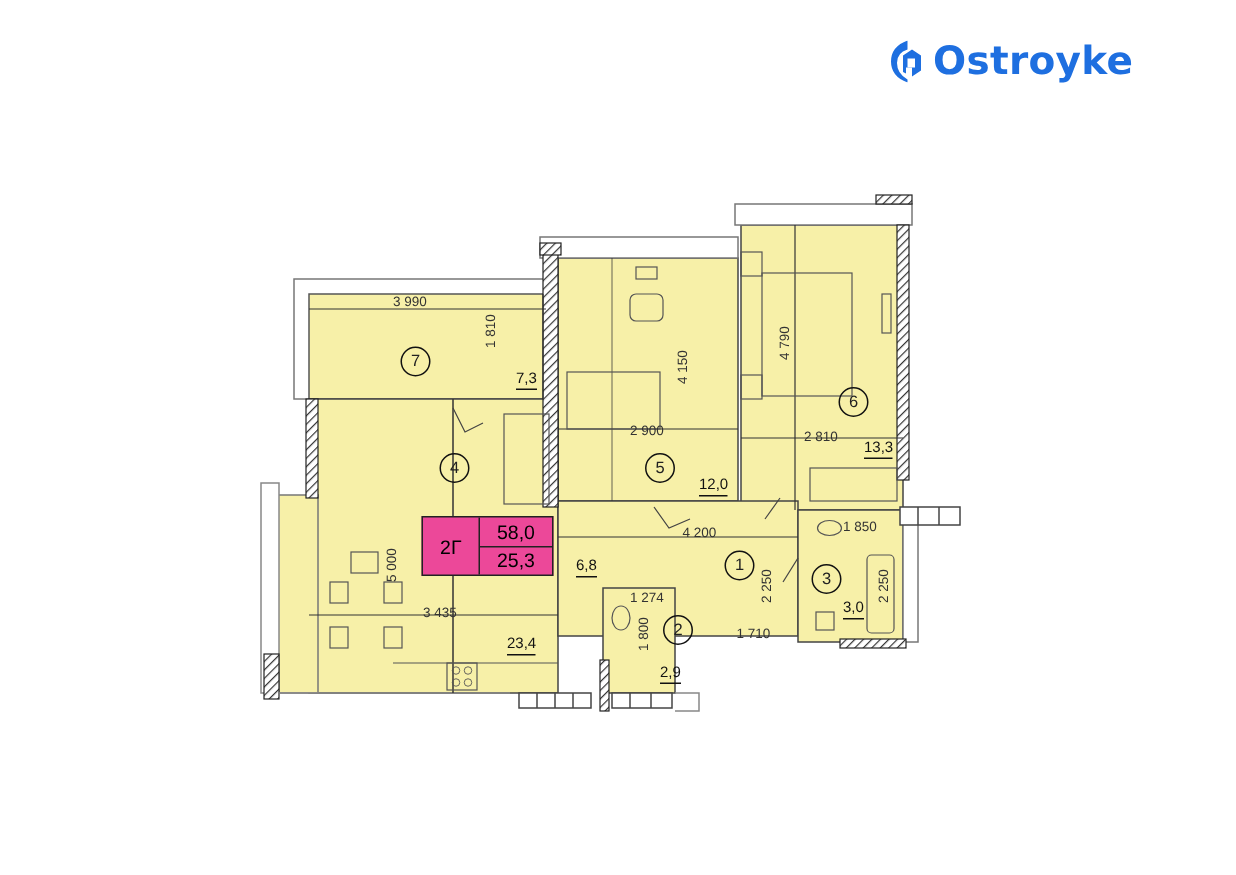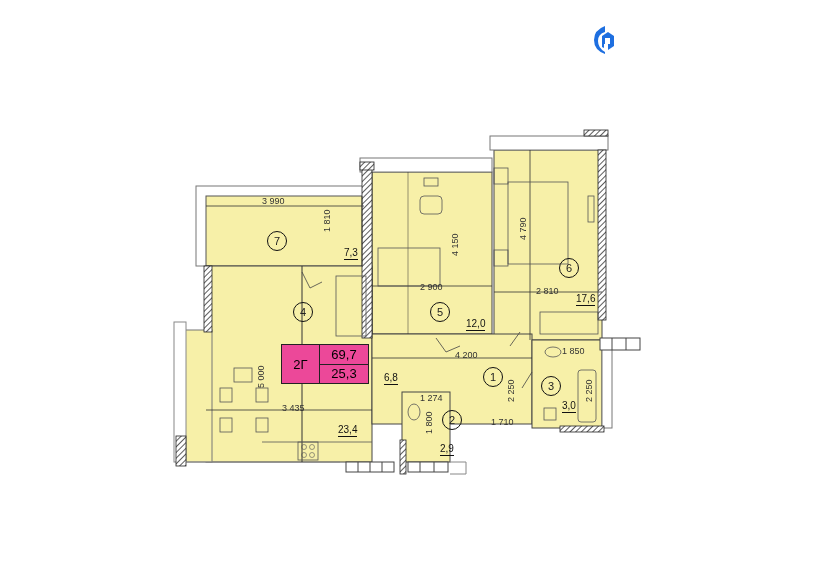--- a/index.html
+++ b/index.html
@@ -21,20 +21,21 @@
 </style>
 </head>
 <body>
 
 <div class="logo">
   <svg class="logo-mark" viewBox="0 0 22 28">
     <path d="M11 0 L11 6 Q4 8 4 15 Q4 22 11 26 L11 28 Q0 24 0 14 Q0 4 11 0 Z" fill="#1e6fe0"></path>
     <path d="M8 10 L14 6 L20 10 L20 20 L14 24 L14 18 L10 18 L10 22 L8 21 Z" fill="#1e6fe0"></path>
     <rect x="11" y="12" width="5" height="6" fill="#ffffff"></rect>
   </svg>
+  <span class="logo-text">Ostroyke</span>
 </div>
 
 <svg class="plan" width="824" height="583" viewBox="0 0 824 583">
   <defs>
     <pattern id="hatch" width="4" height="4" patternUnits="userSpaceOnUse" patternTransform="rotate(45)">
       <rect width="4" height="4" fill="#ffffff"></rect>
       <line x1="0" y1="0" x2="0" y2="4" stroke="#333" stroke-width="1.6"></line>
     </pattern>
   </defs>
 
@@ -132,21 +133,21 @@
 <div class="lbl num" style="left:267px;top:231px;">7</div>
 <div class="lbl num" style="left:293px;top:302px;">4</div>
 <div class="lbl num" style="left:430px;top:302px;">5</div>
 <div class="lbl num" style="left:559px;top:258px;">6</div>
 <div class="lbl num" style="left:483px;top:367px;">1</div>
 <div class="lbl num" style="left:442px;top:410px;">2</div>
 <div class="lbl num" style="left:541px;top:376px;">3</div>
 
 <div class="lbl area" style="left:344px;top:247px;">7,3</div>
 <div class="lbl area" style="left:466px;top:318px;">12,0</div>
-<div class="lbl area" style="left:576px;top:293px;">17,6</div>
+<div class="lbl area" style="left:576px;top:293px;">13,3</div>
 <div class="lbl area" style="left:384px;top:372px;">6,8</div>
 <div class="lbl area" style="left:338px;top:424px;">23,4</div>
 <div class="lbl area" style="left:440px;top:443px;">2,9</div>
 <div class="lbl area" style="left:562px;top:400px;">3,0</div>
 
 <div class="lbl dim" style="left:262px;top:196px;">3 990</div>
 <div class="lbl dim vert" style="left:322px;top:232px;">1 810</div>
 <div class="lbl dim" style="left:420px;top:282px;">2 900</div>
 <div class="lbl dim vert" style="left:450px;top:256px;">4 150</div>
 <div class="lbl dim" style="left:536px;top:286px;">2 810</div>
@@ -157,16 +158,16 @@
 <div class="lbl dim vert" style="left:256px;top:388px;">5 000</div>
 <div class="lbl dim" style="left:420px;top:393px;">1 274</div>
 <div class="lbl dim vert" style="left:424px;top:434px;">1 800</div>
 <div class="lbl dim" style="left:491px;top:405px;margin-top:12px;">1 710</div>
 <div class="lbl dim" style="left:562px;top:346px;text-align:center;">1 850</div>
 <div class="lbl dim vert" style="left:584px;top:402px;">2 250</div>
 
 <div class="info-box">
   <div class="info-type">2Г</div>
   <div class="info-vals">
-    <div>69,7</div>
+    <div>58,0</div>
     <div>25,3</div>
   </div>
 </div>
 
 </body></html>

